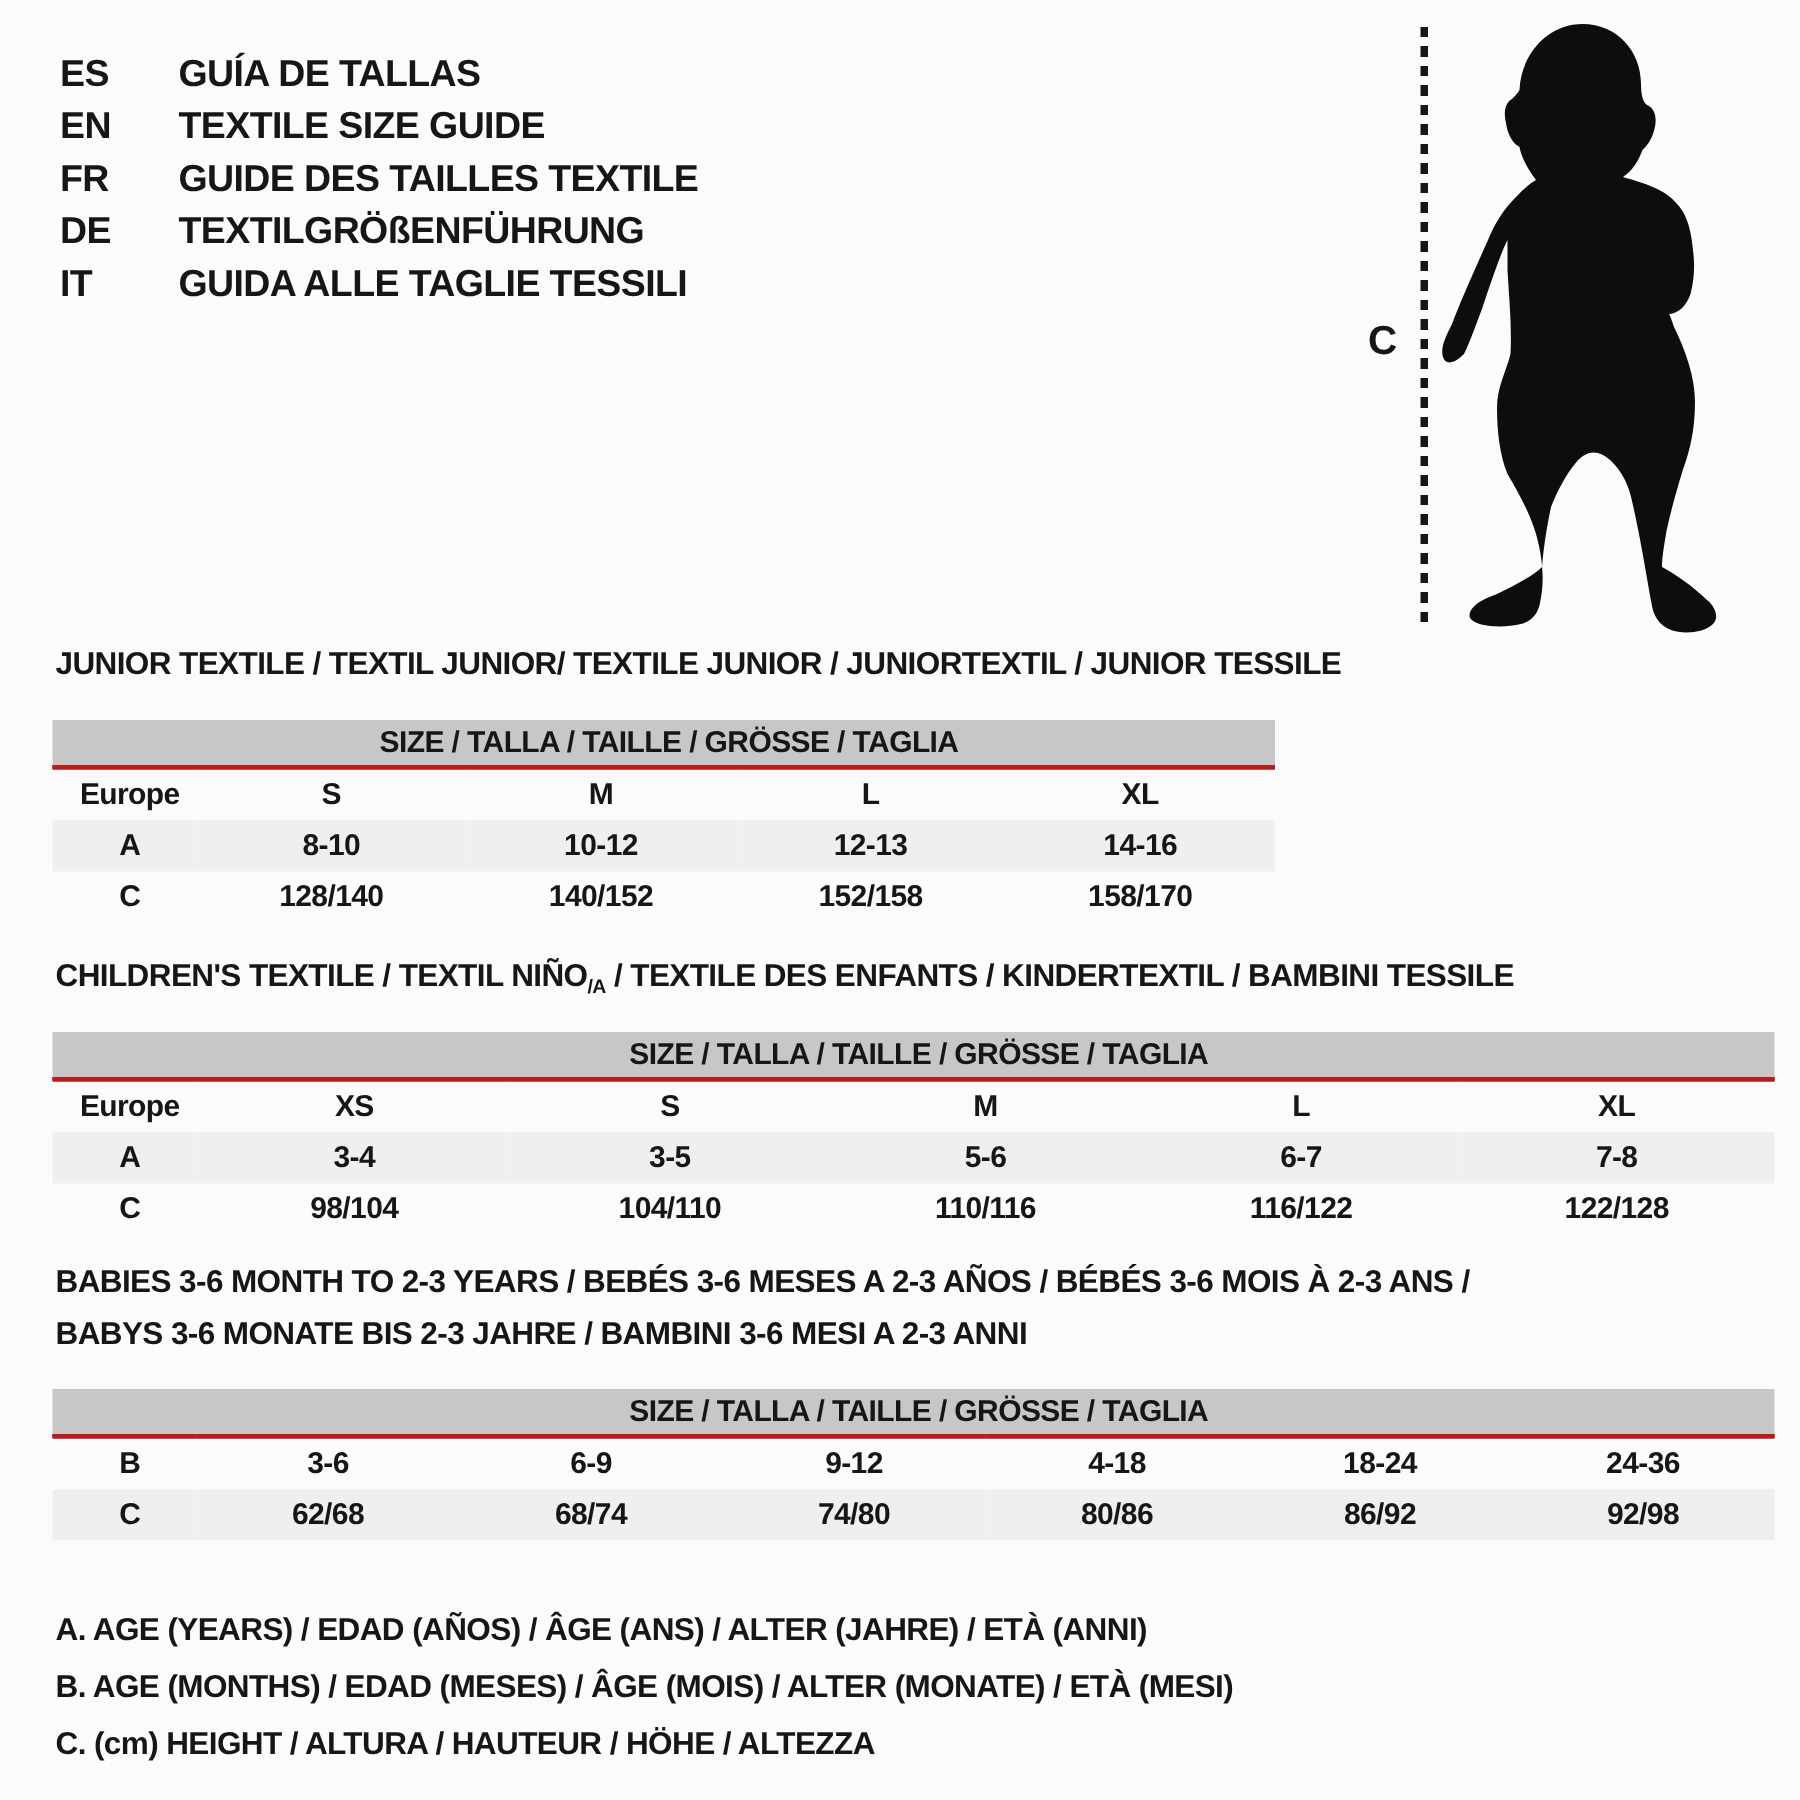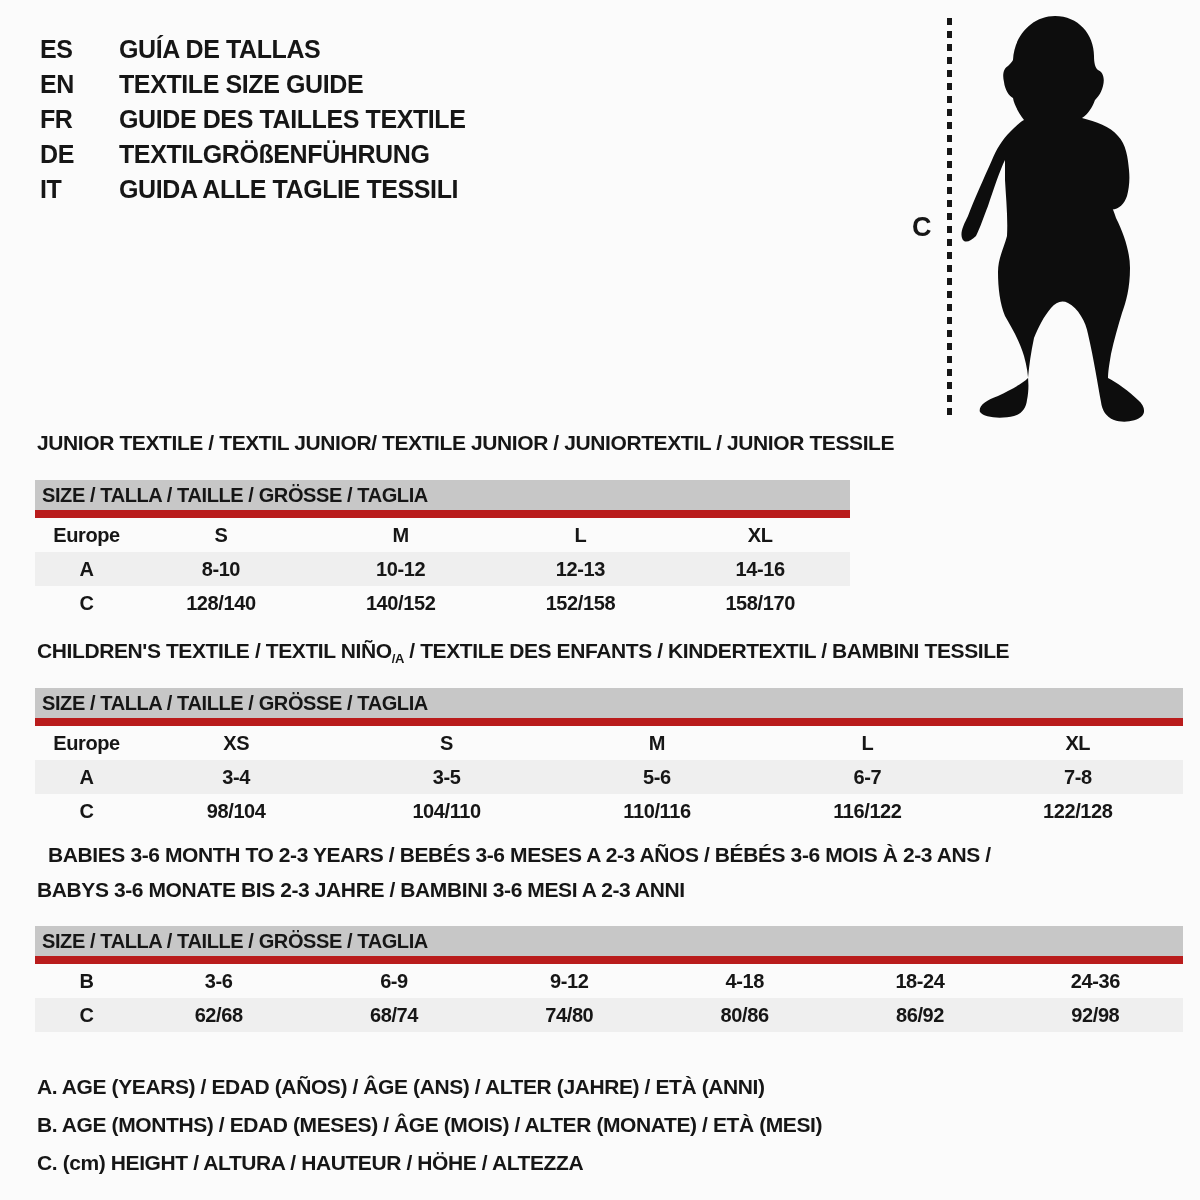--- a/index.html
+++ b/index.html
@@ -26,22 +26,22 @@
   
   .sec-title{position:absolute;font-size:21px;line-height:25px;white-space:nowrap;}
   .sec-title sub{font-size:13px;}
   .legend{position:absolute;left:37px;top:1068px;font-size:21px;line-height:38px;}
   
   table.size-table{
     position:absolute;border-collapse:collapse;table-layout:fixed;
     font-size:20px;font-weight:bold;letter-spacing:-0.4px;
   }
   table.size-table th.bar{
-    background:var(--bar);text-align:left;padding:0 0 0 7px;height:30px;
-    border-bottom:8px solid #b91c1c;font-size:20px;font-weight:bold;
+    background:var(--bar);text-align:center;padding:0 0 0 7px;height:30px;
+    border-bottom:3px solid #b91c1c;font-size:20px;font-weight:bold;
   }
   table.size-table td{height:34px;text-align:center;padding:0;}
   table.size-table td.lbl{text-align:center;padding-left:7px;}
   table.size-table tr.stripe{background:var(--stripe);}
   col.col-label{width:96px;}
 </style>
 </head>
 <body>
 
 <div class="lang-block">
@@ -199,21 +199,21 @@
       <td class="lbl">C</td>
       <td>98/104</td>
       <td>104/110</td>
       <td>110/116</td>
       <td>116/122</td>
       <td>122/128</td>
     </tr>
   </tbody>
 </table>
 
-<div class="sec-title" style="left:37px;top:842px;margin-left:11px;">BABIES 3-6 MONTH TO 2-3 YEARS / BEBÉS 3-6 MESES A 2-3 AÑOS / BÉBÉS 3-6 MOIS À 2-3 ANS /</div>
+<div class="sec-title" style="left:37px;top:842px;">BABIES 3-6 MONTH TO 2-3 YEARS / BEBÉS 3-6 MESES A 2-3 AÑOS / BÉBÉS 3-6 MOIS À 2-3 ANS /</div>
 <div class="sec-title" style="left:37px;top:877px;">BABYS 3-6 MONATE BIS 2-3 JAHRE / BAMBINI 3-6 MESI A 2-3 ANNI</div>
 
 <table class="size-table" style="left:35px;top:926px;width:1148px;">
   <colgroup>
       <col class="col-label">
       <col>
       <col>
       <col>
       <col>
       <col>

